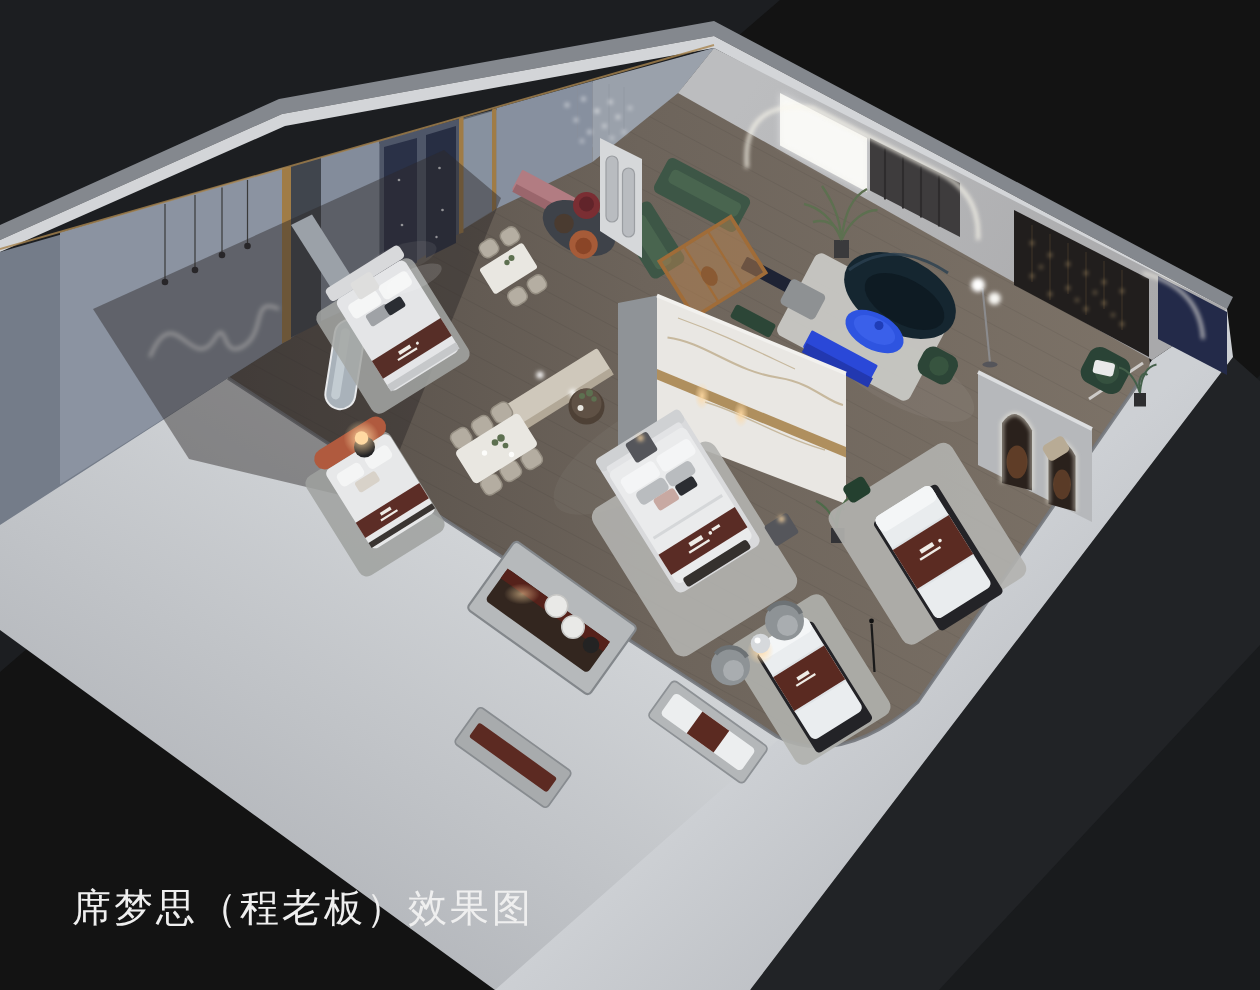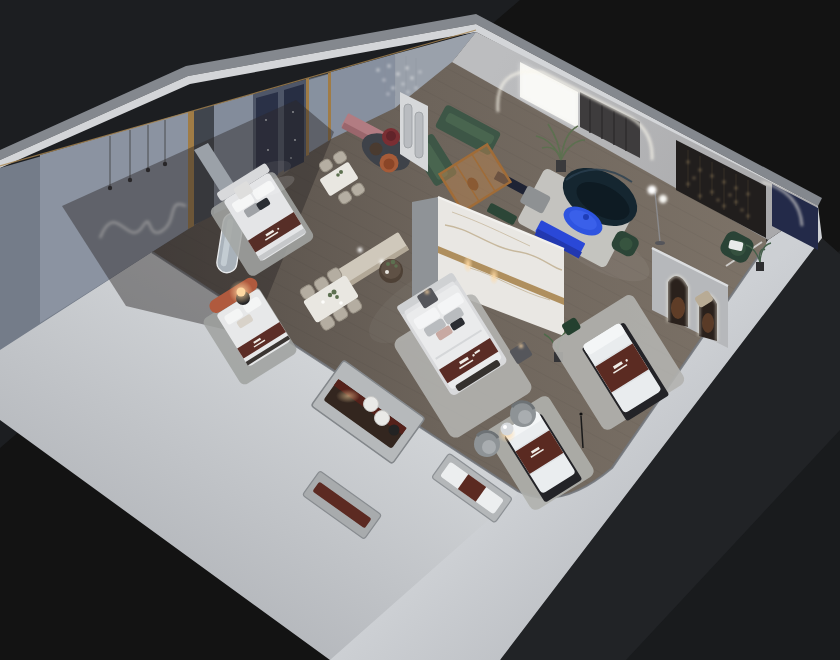--- a/index.html
+++ b/index.html
@@ -495,13 +495,14 @@
       <rect x="310" y="499" width="64" height="12" rx="2" transform="rotate(35.6 342 505)" fill="#5c2a22"></rect>
     </g>
     <g>
       <rect x="433" y="473" width="78" height="30" rx="3" transform="rotate(35.6 472 488)" fill="#b4b7b9" stroke="#8d9195" stroke-width="1.2"></rect>
       <rect x="439" y="479" width="66" height="18" rx="3" transform="rotate(35.6 472 488)" fill="#eceeef"></rect>
       <rect x="461" y="479" width="22" height="18" transform="rotate(35.6 472 488)" fill="#5b2a21"></rect>
     </g>
   </g>
 </svg>
 
+<figcaption class="caption">席梦思（程老板）效果图</figcaption>
 </figure>
 
 </body></html>

